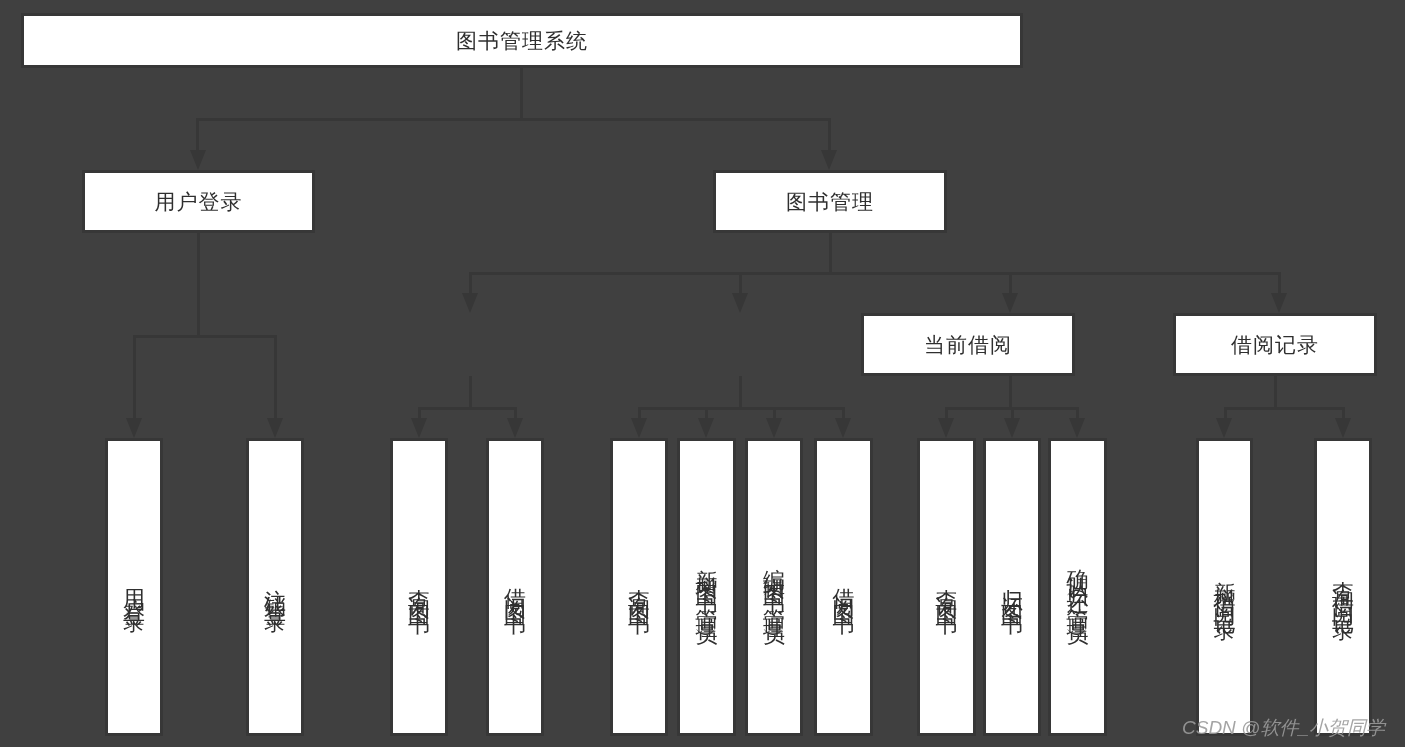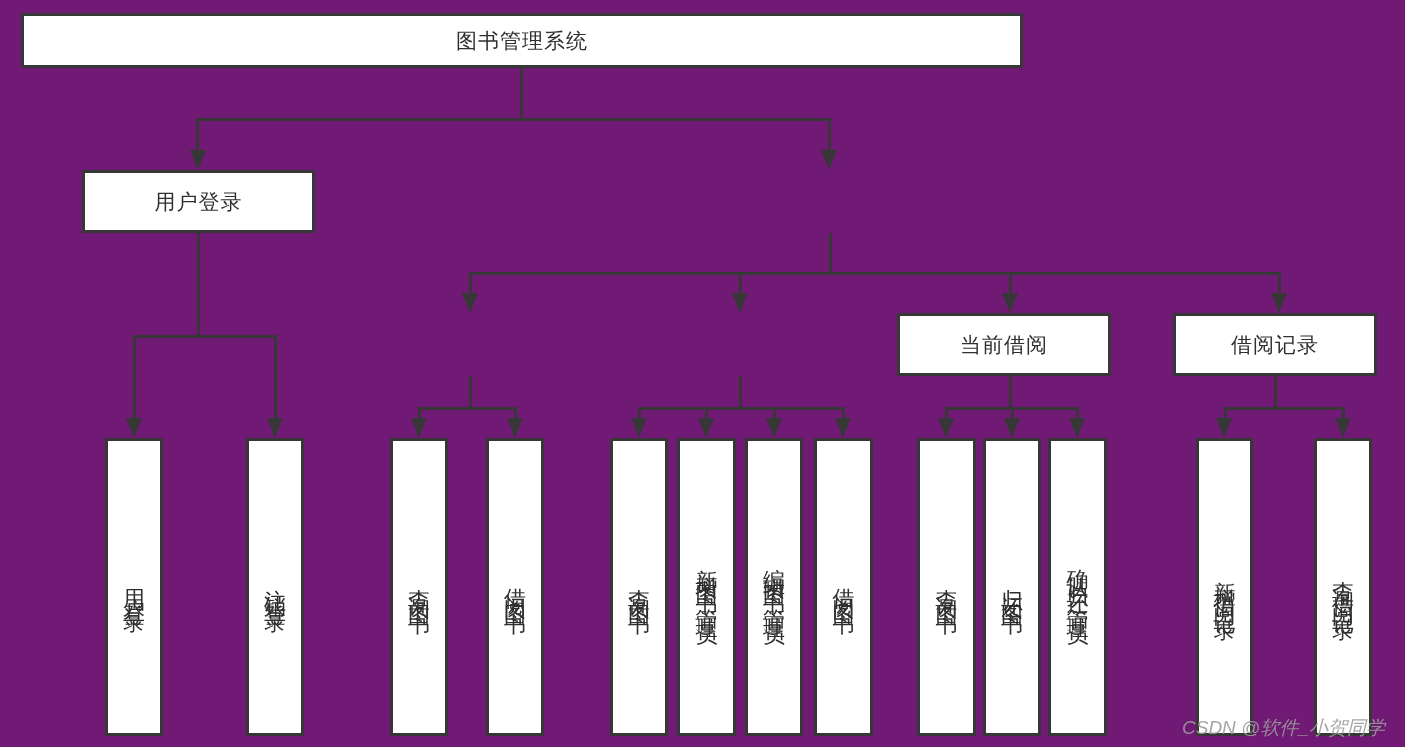--- a/index.html
+++ b/index.html
@@ -1,19 +1,19 @@
 <!DOCTYPE html>
 <html><head>
 <meta charset="utf-8">
 <style>
   html,body{margin:0;padding:0;background:#ffffff;}
   #canvas{
     position:relative;
     width:1405px;height:747px;
-    background:#701a75;
+    background:#404040;
     font-family:"Liberation Sans","DejaVu Sans",sans-serif;
     overflow:hidden;
   }
   .box{
     position:absolute;
     box-sizing:border-box;
     background:#ffffff;
     border:3px solid #373737;
     color:#2f2f2f;
     display:flex;
@@ -56,40 +56,41 @@
   <div class="box hbox" style="left:21px;top:13px;width:1002px;height:55px">图书管理系统</div>
 
   <div class="vl" style="left:520px;top:68px;height:53px"></div>
   <div class="hl" style="left:197px;top:118px;width:634px"></div>
   <div class="vl" style="left:196px;top:118px;height:36px"></div>
   <div class="arr" style="left:190px;top:150px"></div>
   <div class="vl" style="left:828px;top:118px;height:36px"></div>
   <div class="arr" style="left:821px;top:150px"></div>
 
   <div class="box hbox" style="left:82px;top:170px;width:233px;height:63px">用户登录</div>
+  <div class="box hbox" style="left:713px;top:170px;width:234px;height:63px">图书管理</div>
 
   <div class="vl" style="left:197px;top:233px;height:105px"></div>
   <div class="hl" style="left:133px;top:335px;width:143px"></div>
   <div class="vl" style="left:133px;top:335px;height:85px"></div>
   <div class="arr" style="left:126px;top:418px"></div>
   <div class="vl" style="left:274px;top:335px;height:85px"></div>
   <div class="arr" style="left:267px;top:418px"></div>
 
   <div class="vl" style="left:829px;top:233px;height:42px"></div>
   <div class="hl" style="left:469px;top:272px;width:811px"></div>
   <div class="vl" style="left:469px;top:272px;height:24px"></div>
   <div class="arr" style="left:462px;top:293px"></div>
   <div class="vl" style="left:739px;top:272px;height:24px"></div>
   <div class="arr" style="left:732px;top:293px"></div>
   <div class="vl" style="left:1009px;top:272px;height:24px"></div>
   <div class="arr" style="left:1002px;top:293px"></div>
   <div class="vl" style="left:1278px;top:272px;height:24px"></div>
   <div class="arr" style="left:1271px;top:293px"></div>
 
-  <div class="box hbox" style="left:897px;top:313px;width:214px;height:63px">当前借阅</div>
+  <div class="box hbox" style="left:861px;top:313px;width:214px;height:63px">当前借阅</div>
   <div class="box hbox" style="left:1173px;top:313px;width:204px;height:63px">借阅记录</div>
 
   <div class="vl" style="left:469px;top:376px;height:34px"></div>
   <div class="hl" style="left:418px;top:407px;width:98px"></div>
   <div class="vl" style="left:418px;top:407px;height:13px"></div>
   <div class="arr" style="left:411px;top:418px"></div>
   <div class="vl" style="left:514px;top:407px;height:13px"></div>
   <div class="arr" style="left:507px;top:418px"></div>
 
   <div class="vl" style="left:739px;top:376px;height:34px"></div>

